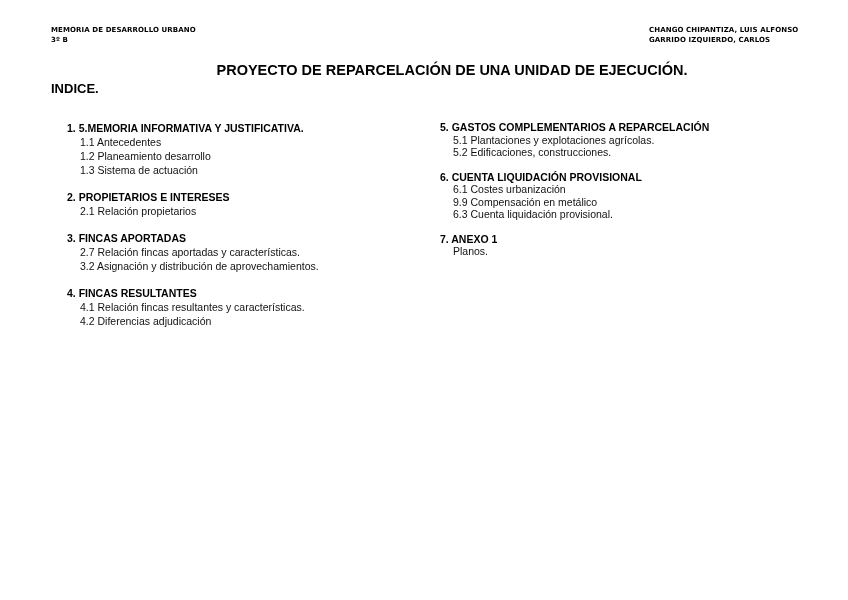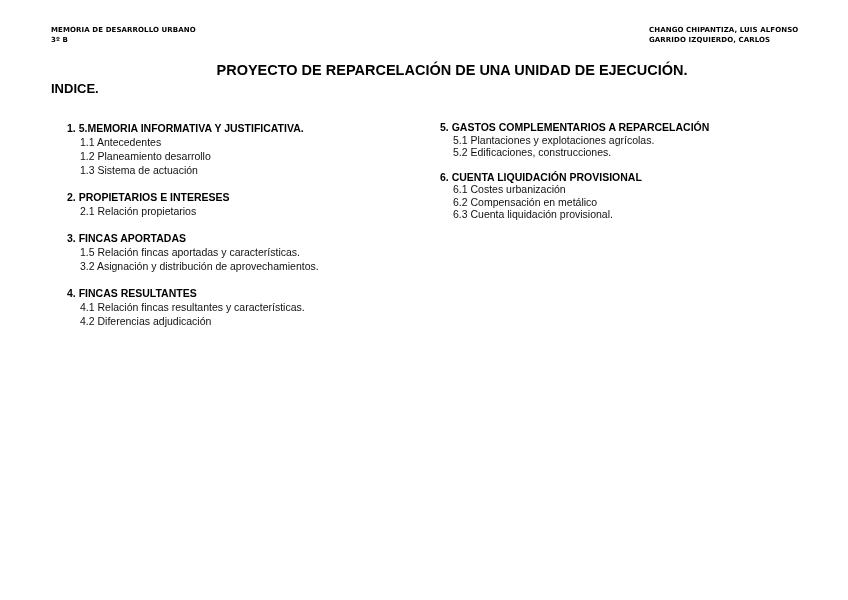--- a/index.html
+++ b/index.html
@@ -39,35 +39,39 @@
     <div class="sub">1.1 Antecedentes</div>
     <div class="sub">1.2 Planeamiento desarrollo</div>
     <div class="sub">1.3 Sistema de actuación</div>
   </div>
   <div class="section">
     <div class="sec-title">2. PROPIETARIOS E INTERESES</div>
     <div class="sub">2.1 Relación propietarios</div>
   </div>
   <div class="section">
     <div class="sec-title">3. FINCAS APORTADAS</div>
-    <div class="sub">1.5 Relación fincas aportadas y características.</div>
+    <div class="sub">2.7 Relación fincas aportadas y características.</div>
     <div class="sub">3.2 Asignación y distribución de aprovechamientos.</div>
   </div>
   <div class="section">
     <div class="sec-title">4. FINCAS RESULTANTES</div>
     <div class="sub">4.1 Relación fincas resultantes y características.</div>
     <div class="sub">4.2 Diferencias adjudicación</div>
   </div>
 </div>
 
 <div class="col col-right">
   <div class="section">
     <div class="sec-title">5.  GASTOS COMPLEMENTARIOS A REPARCELACIÓN</div>
     <div class="sub">5.1 Plantaciones y explotaciones agrícolas.</div>
     <div class="sub">5.2 Edificaciones, construcciones.</div>
   </div>
   <div class="section">
     <div class="sec-title">6.  CUENTA LIQUIDACIÓN PROVISIONAL</div>
     <div class="sub">6.1 Costes urbanización</div>
-    <div class="sub">6.2 Compensación en metálico</div>
+    <div class="sub">9.9 Compensación en metálico</div>
     <div class="sub">6.3 Cuenta liquidación provisional.</div>
+  </div>
+  <div class="section">
+    <div class="sec-title">7.  ANEXO 1</div>
+    <div class="sub">Planos.</div>
   </div>
 </div>
 
 </body></html>

